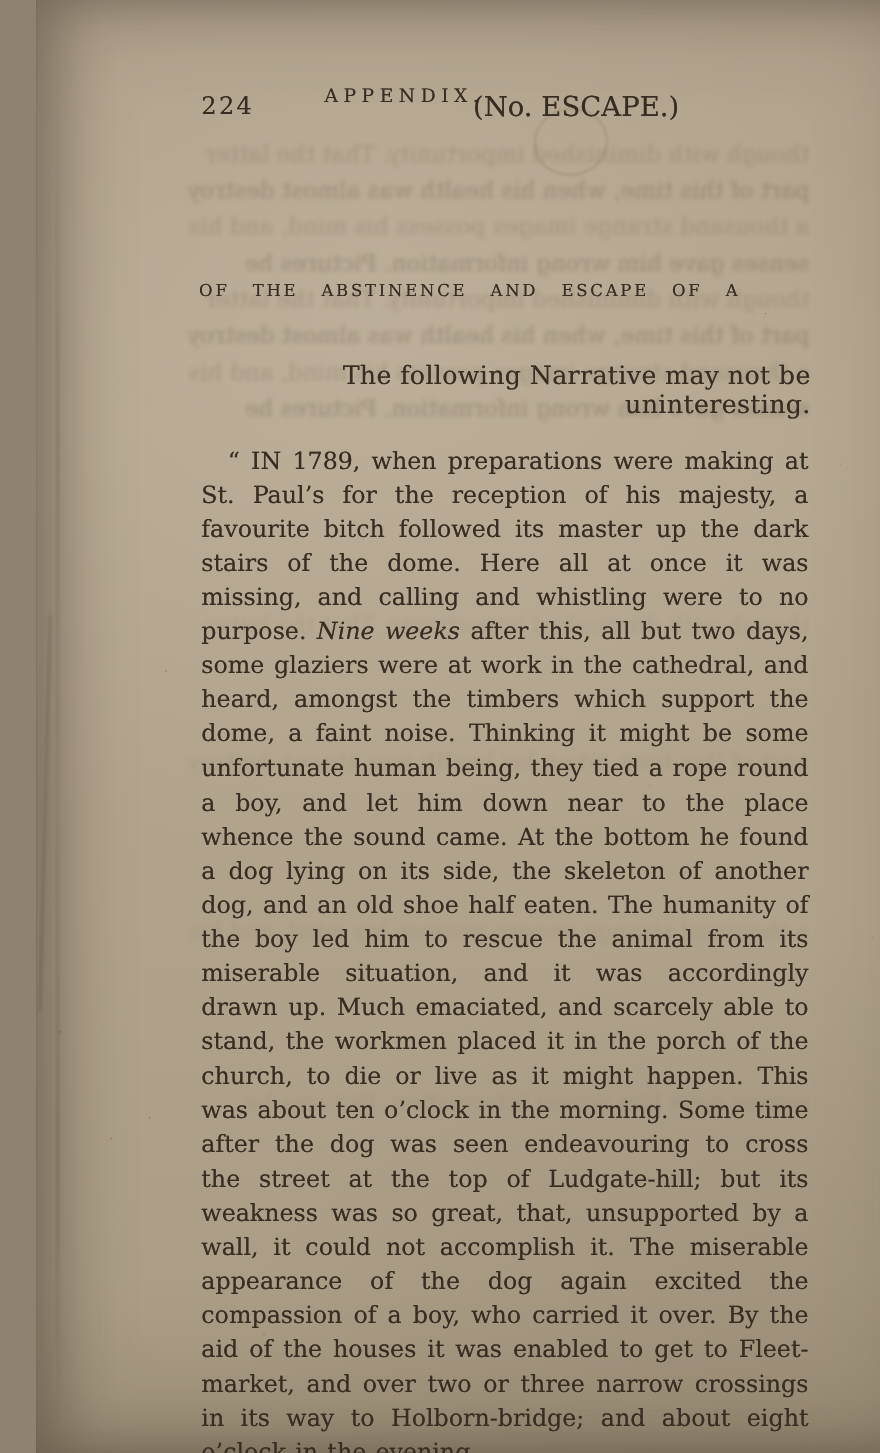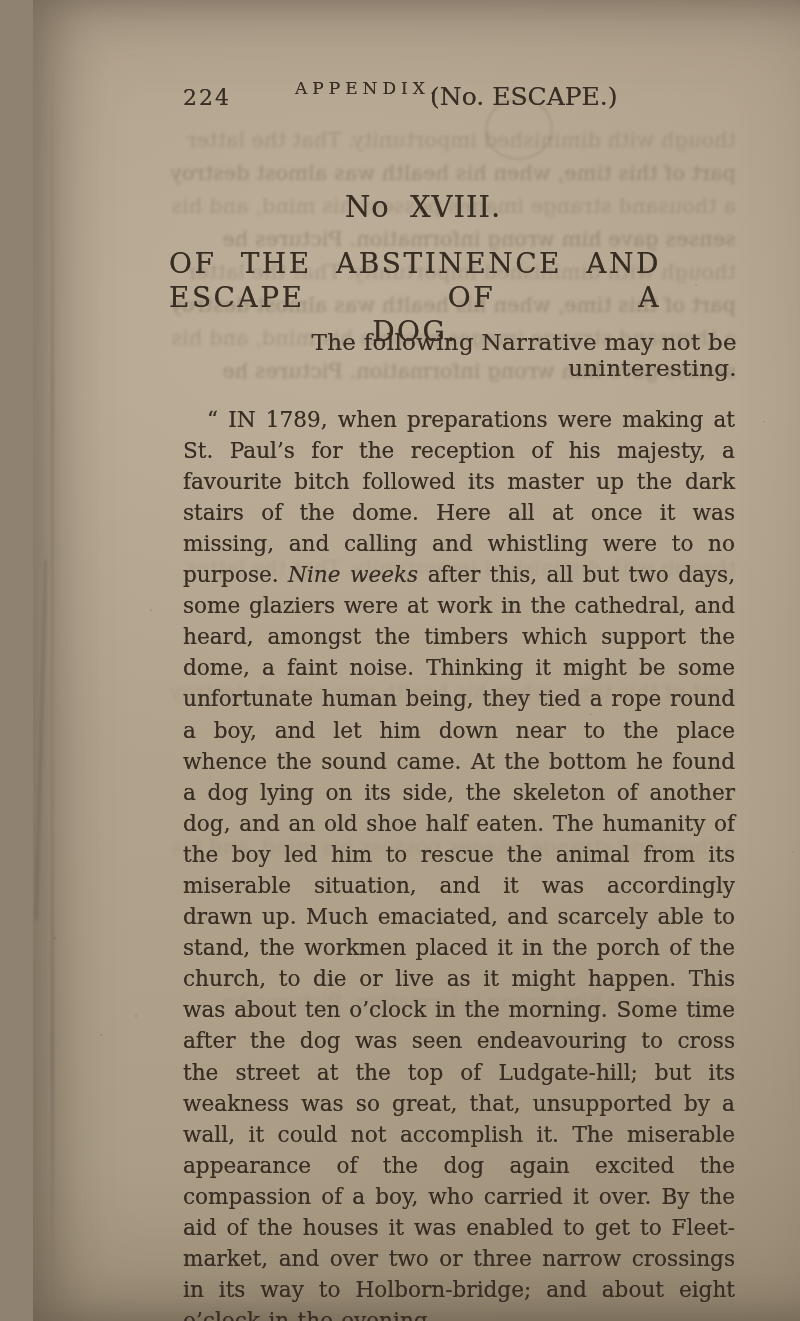--- a/index.html
+++ b/index.html
@@ -55,21 +55,21 @@
   }
   .b-strong{opacity:.34;}
   .b-mid{opacity:.24;}
   .b-faint{opacity:.10;}
   
   .ink{color:#372d23;text-shadow:0 0 .6px rgba(55,45,35,.7);}
   .hdr-pagenum{position:absolute;left:150px;top:85px;font-size:22px;letter-spacing:2px;}
   .hdr-running{position:absolute;left:262px;top:78px;font-size:17px;letter-spacing:5px;}
   .hdr-secref{position:absolute;left:397px;top:82px;font-size:25px;}
   .sec-number{position:absolute;left:150px;top:190px;width:480px;text-align:center;font-size:29px;word-spacing:10px;letter-spacing:1px;}
-  .sec-title{position:absolute;left:136px;top:247px;width:492px;font-size:28px;letter-spacing:2.5px;line-height:34px;}
+  .sec-title{position:absolute;left:148px;top:247px;width:492px;font-size:15px;letter-spacing:2.5px;line-height:34px;}
   .sec-title .just{text-align:justify;text-align-last:justify;}
   .sec-title .ctr{text-align:center;}
   .sec-intro{position:absolute;left:148px;top:329px;width:556px;text-align:right;font-size:23px;letter-spacing:.3px;}
   .body-text{
     position:absolute;left:150px;top:382px;width:552px;
     font-size:21.6px;line-height:31.1px;text-align:justify;text-indent:24px;
     word-spacing:1.5px;
   }
   .body-text .it{font-style:italic;}
 </style>
@@ -93,22 +93,20 @@
 
   <div class="specks"></div>
   <div class="crease-left"></div>
   <div class="crease-left2"></div>
   <div class="ring-stain"></div>
 
   <div class="ink hdr-pagenum">224</div>
   <div class="ink hdr-running">APPENDIX.</div>
   <div class="ink hdr-secref">(No. ESCAPE.)</div>
 
-  <div class="ink sec-number">No XVIII.</div>
   <div class="ink sec-title">
     <div class="just">OF THE ABSTINENCE AND ESCAPE OF A</div>
-    <div class="ctr">DOG.</div>
   </div>
   <div class="ink sec-intro">The following Narrative may not be uninteresting.</div>
 
   <p class="ink body-text"><span>“ IN 1789, when preparations were making at St. Paul’s for the reception of his majesty, a favourite bitch followed its master up the dark stairs of the dome. Here all at once it was missing, and calling and whistling were to no purpose. </span><span class="it">Nine weeks</span><span> after this, all but two days, some glaziers were at work in the cathedral, and heard, amongst the timbers which support the dome, a faint noise. Thinking it might be some unfortunate human being, they tied a rope round a boy, and let him down near to the place whence the sound came. At the bottom he found a dog lying on its side, the skeleton of another dog, and an old shoe half eaten. The humanity of the boy led him to rescue the animal from its miserable situation, and it was accordingly drawn up. Much emaciated, and scarcely able to stand, the workmen placed it in the porch of the church, to die or live as it might happen. This was about ten o’clock in the morning. Some time after the dog was seen endeavouring to cross the street at the top of Ludgate-hill; but its weakness was so great, that, unsupported by a wall, it could not accomplish it. The miserable appearance of the dog again excited the compassion of a boy, who carried it over. By the aid of the houses it was enabled to get to Fleet-market, and over two or three narrow crossings in its way to Holborn-bridge; and about eight o’clock in the evening</span></p>
 
 </div>
 
 </body></html>

